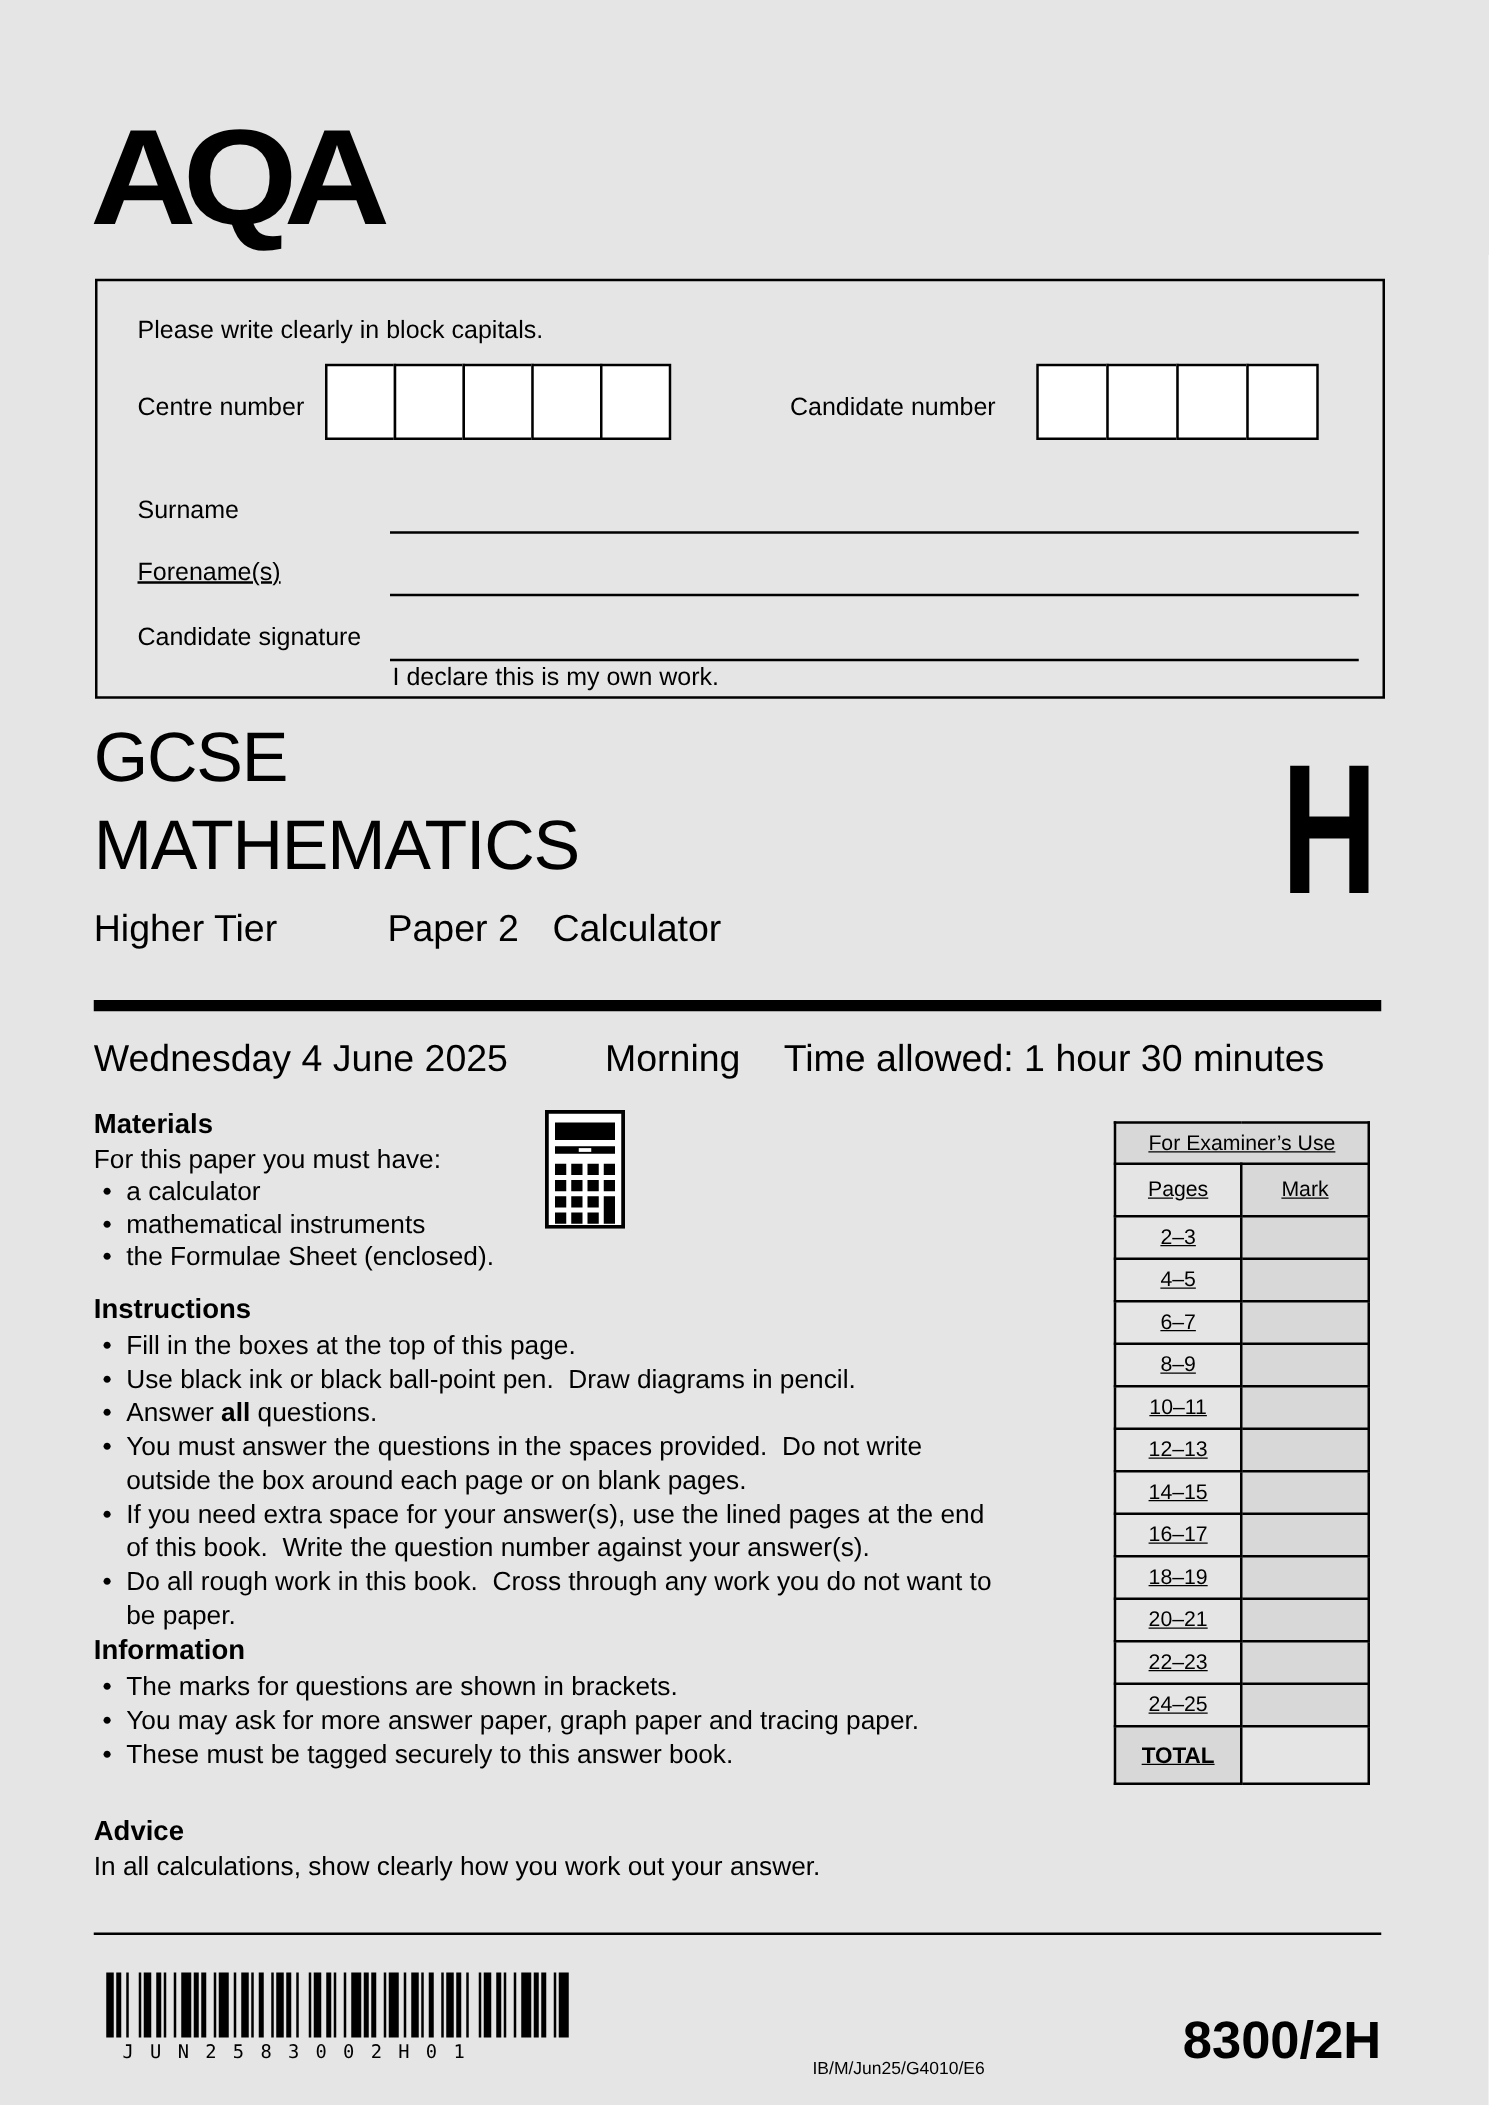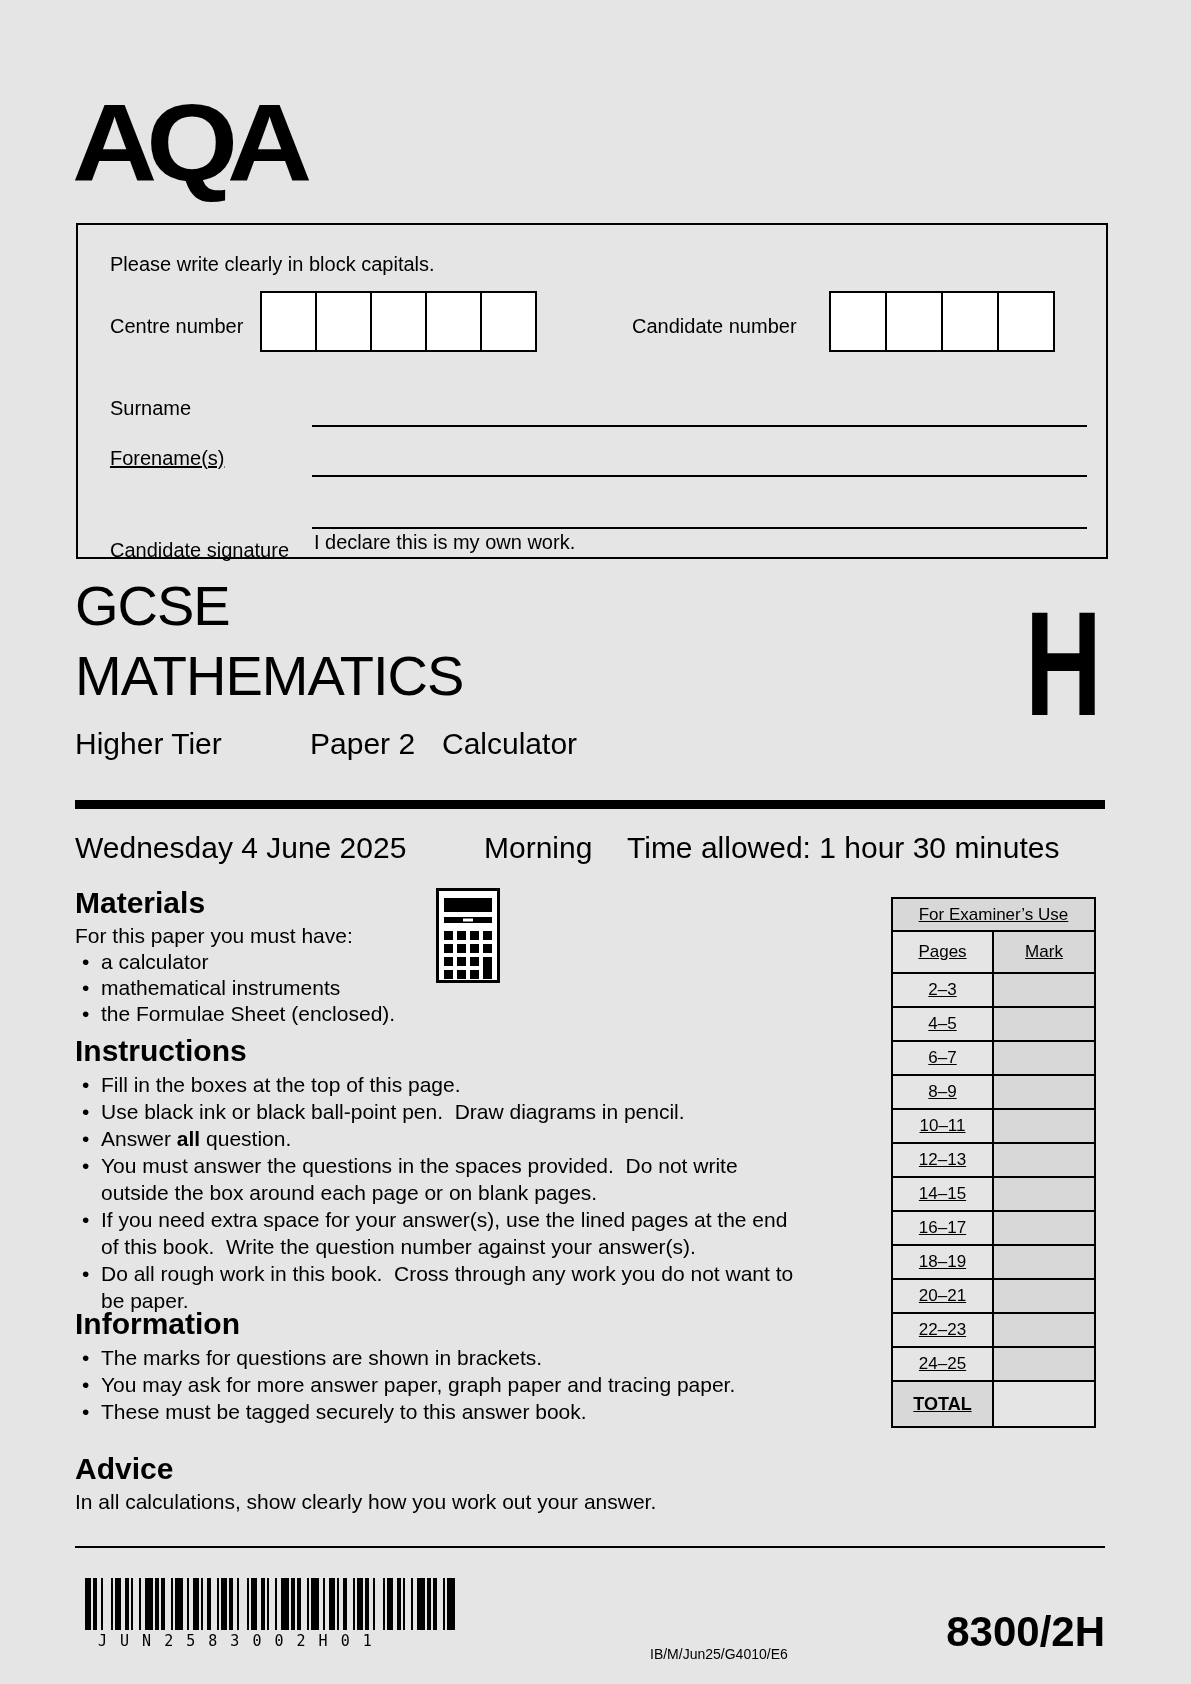--- a/index.html
+++ b/index.html
@@ -21,21 +21,21 @@
   .wline{border-bottom:2px solid #000;}
 
   
   .qual{font-size:56px;font-weight:400;line-height:1;letter-spacing:-1px;}
   .tier-h{font-size:148px;font-weight:700;line-height:1;transform:scaleX(0.72);transform-origin:top right;}
   .tierline{font-size:30px;}
   .rule{background:#000;}
   .session{font-size:30px;}
 
   
-  .sechead{font-size:30px;font-weight:700;margin:0 0 3px 0;}
+  .sechead{font-size:22px;font-weight:700;margin:0 0 3px 0;}
   .secbody{font-size:21px;line-height:26px;}
   .ins .secbody{line-height:27px;}
   ul.blist{list-style:none;margin:0;padding:0;}
   ul.blist li{position:relative;padding-left:26px;}
   ul.blist li::before{content:"\2022";position:absolute;left:7px;}
   .b{font-weight:700;}
 
   
   table.xt{border-collapse:collapse;}
   table.xt th,table.xt td{border:2px solid #000;padding:0;text-align:center;
@@ -85,21 +85,21 @@
       <div class="cell" style="width:54px;"></div>
       <div class="cell" style="width:54px;"></div>
     </div>
 
     <div class="abs boxlabel" style="left:32px;top:172px;">Surname</div>
     <div class="abs wline" style="left:234px;top:160px;width:775px;height:40px;"></div>
 
     <div class="abs boxlabel" style="left:32px;top:222px;text-decoration:underline;">Forename(s)</div>
     <div class="abs wline" style="left:234px;top:210px;width:775px;height:40px;"></div>
 
-    <div class="abs boxlabel" style="left:32px;top:274px;margin-top:40px;">Candidate signature</div>
+    <div class="abs boxlabel" style="left:32px;top:274px;">Candidate signature</div>
     <div class="abs wline" style="left:234px;top:262px;width:775px;height:40px;"></div>
 
     <div class="abs boxlabel" style="left:236px;top:306px;">I declare this is my own work.</div>
   </div>
 
   <div class="abs qual" style="left:75px;top:578px;">GCSE</div>
   <div class="abs qual" style="left:75px;top:648px;">MATHEMATICS</div>
   <div class="abs tier-h" style="right:89px;top:590px;">H</div>
 
   <div class="abs tierline" style="left:75px;top:727px;">Higher Tier</div>
@@ -147,21 +147,21 @@
   <div class="abs ins" style="left:75px;top:1034px;width:830px;">
     <div class="sechead">Instructions</div>
     <ul class="blist secbody">
       <li>
         <div class="pre">Fill in the boxes at the top of this page.</div>
       </li>
       <li>
         <div class="pre">Use black ink or black ball-point pen.  Draw diagrams in pencil.</div>
       </li>
       <li>
-        <div class="pre"><span>Answer </span><span class="b">all</span><span> question.</span></div>
+        <div class="pre"><span>Answer </span><span class="b">all</span><span> questions.</span></div>
       </li>
       <li>
         <div class="pre">You must answer the questions in the spaces provided.  Do not write</div>
         <div class="pre">outside the box around each page or on blank pages.</div>
       </li>
       <li>
         <div class="pre">If you need extra space for your answer(s), use the lined pages at the end</div>
         <div class="pre">of this book.  Write the question number against your answer(s).</div>
       </li>
       <li>

